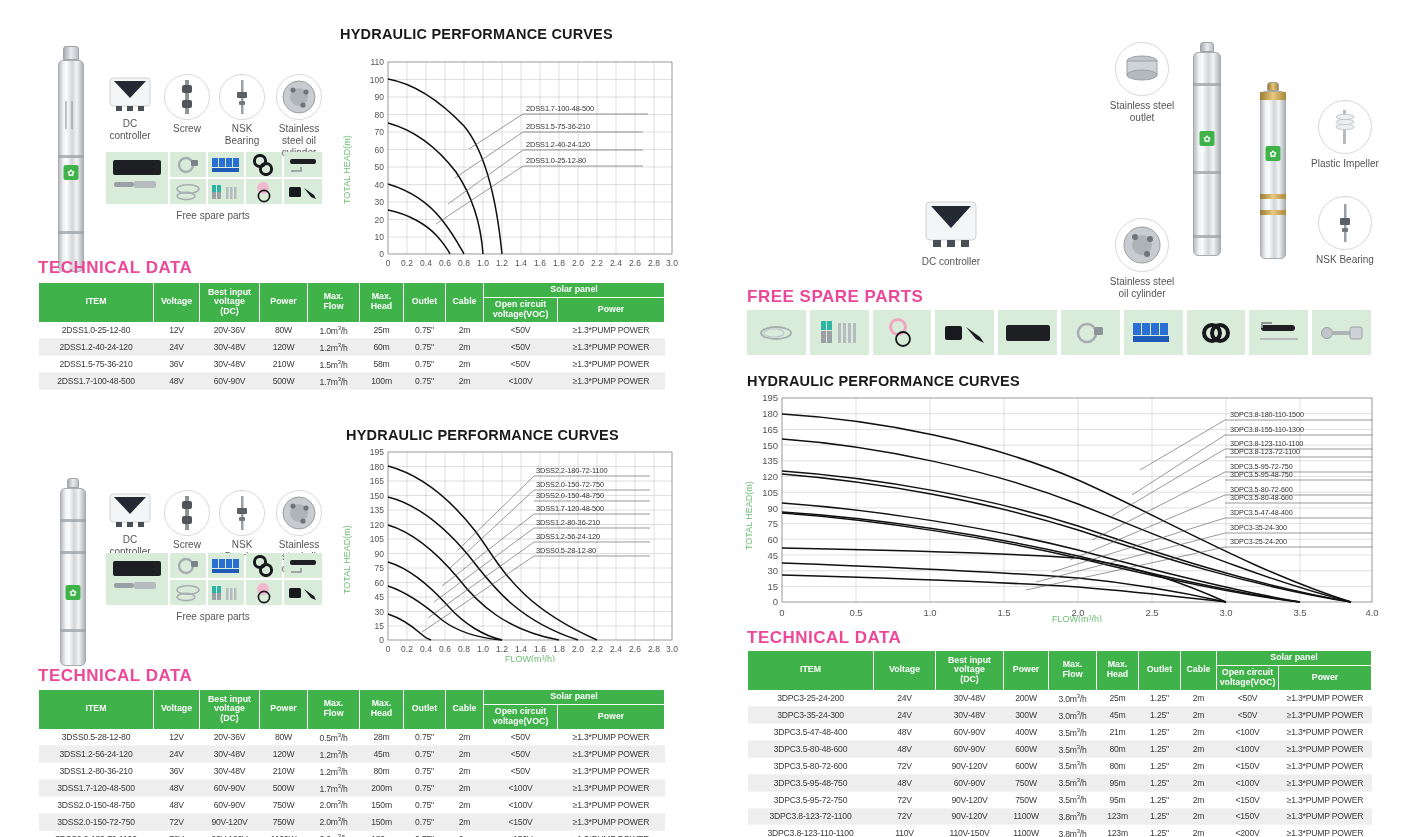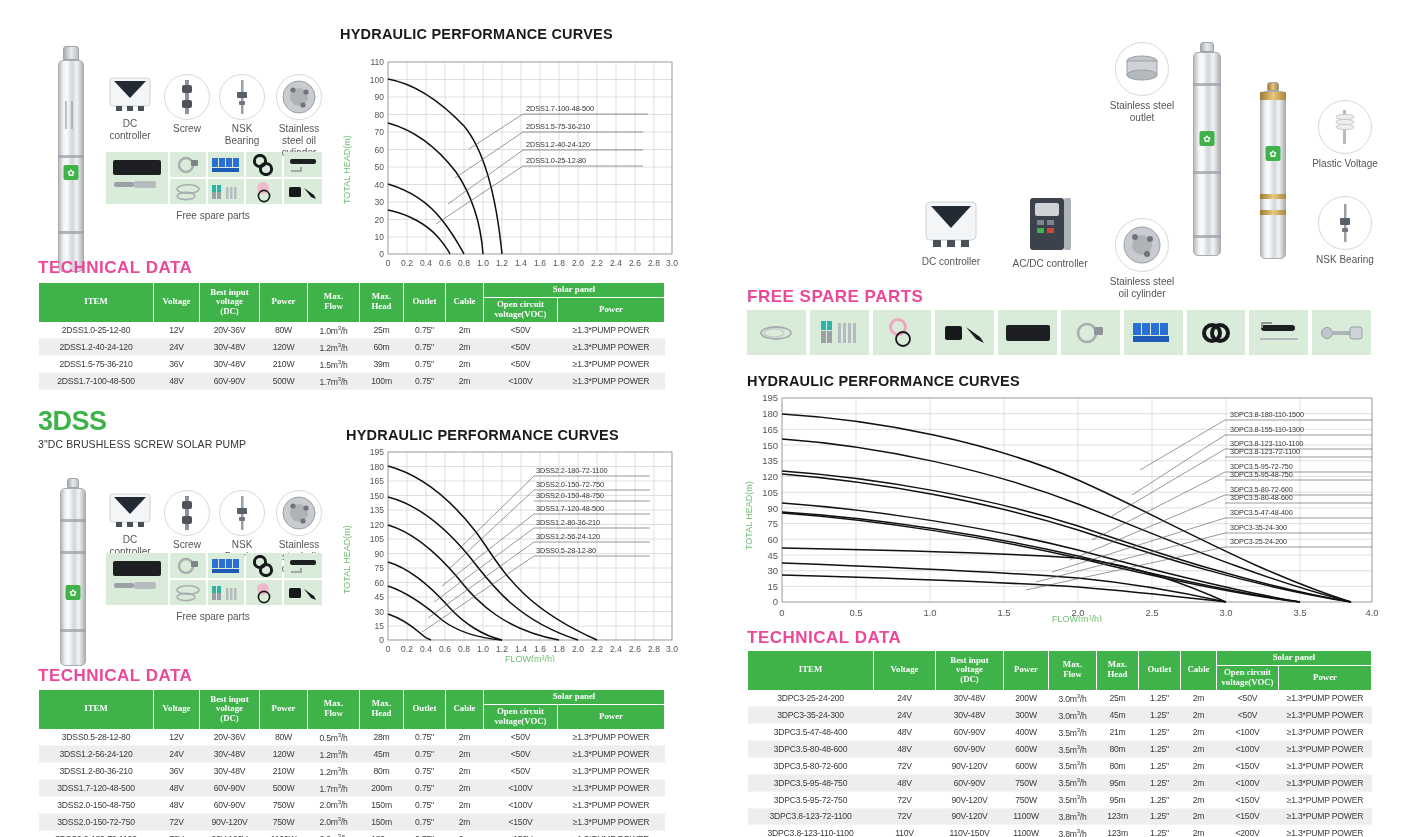--- a/index.html
+++ b/index.html
@@ -51,21 +51,20 @@
   }
   table.tdata th {
     background:#3fb24a;
     color:#ffffff;
     font-weight:bold;
     border:1px solid #ffffff;
     padding:2px 1px;
     line-height:1.12;
     text-align:center;
     font-size:8.8px;
-    font-family:Liberation Serif, serif;
   }
   table.tdata td {
     border:none;
     padding:2.5px 2px;
     text-align:center;
     white-space:nowrap;
     letter-spacing:-0.2px;
   }
   table.tdata tbody tr:nth-child(even) { background:#eeeeee; }
   table.tdata tbody tr { border-bottom:1px solid #f4f4f4; }
@@ -411,21 +410,21 @@
               <td>2m</td>
               <td>&lt;50V</td>
               <td>≥1.3*PUMP POWER</td>
             </tr>
             <tr>
               <td>2DSS1.5-75-36-210</td>
               <td>36V</td>
               <td>30V-48V</td>
               <td>210W</td>
               <td>1.5m<span class="sup">3</span>/h</td>
-              <td>39m</td>
+              <td>58m</td>
               <td>0.75"</td>
               <td>2m</td>
               <td>&lt;50V</td>
               <td>≥1.3*PUMP POWER</td>
             </tr>
             <tr>
               <td>2DSS1.7-100-48-500</td>
               <td>48V</td>
               <td>60V-90V</td>
               <td>500W</td>
@@ -433,24 +432,20 @@
               <td>100m</td>
               <td>0.75"</td>
               <td>2m</td>
               <td>&lt;100V</td>
               <td>≥1.3*PUMP POWER</td>
             </tr>
           </tbody>
       </table>
     </div>
 
-    <div style="position:absolute;left:38px;top:408px;">
-      <div class="logo3dss">3DSS</div>
-      <div class="sub3dss">3"DC BRUSHLESS SCREW SOLAR PUMP</div>
-    </div>
 
     <div style="position:absolute;left:52px;top:478px;width:42px;height:190px;">
       <div class="pump-cap" style="width:12px;height:10px;"></div>
       <div class="pump-body" style="height:178px;margin:0 auto;">
         <div class="ring" style="top:30px;"></div>
         <div class="ring" style="top:62px;"></div>
         <div class="pump-badge" style="top:96px;">✿</div>
         <div class="ring" style="top:140px;"></div>
       </div>
     </div>
@@ -820,32 +815,20 @@
       <svg width="66" height="54" viewBox="0 0 66 54">
         <rect x="8" y="4" width="50" height="38" rx="4" fill="#f4f5f7" stroke="#cfd2d6"></rect>
         <polygon points="13,8 53,8 33,30" fill="#232a33"></polygon>
         <rect x="15" y="42" width="8" height="7" fill="#4a4f57"></rect>
         <rect x="29" y="42" width="8" height="7" fill="#4a4f57"></rect>
         <rect x="43" y="42" width="8" height="7" fill="#4a4f57"></rect>
       </svg>
       <div class="cap">DC controller</div>
     </div>
 
-    <div style="position:absolute;left:310px;top:196px;width:80px;text-align:center;">
-      <svg width="52" height="58" viewBox="0 0 52 58">
-        <rect x="6" y="2" width="34" height="52" rx="3" fill="#3b424b"></rect>
-        <rect x="40" y="2" width="7" height="52" rx="2" fill="#aeb3b8"></rect>
-        <rect x="11" y="7" width="24" height="13" rx="2" fill="#cfd3d7"></rect>
-        <rect x="13" y="24" width="7" height="5" fill="#7e858c"></rect>
-        <rect x="23" y="24" width="7" height="5" fill="#7e858c"></rect>
-        <rect x="13" y="32" width="7" height="5" fill="#3fb24a"></rect>
-        <rect x="23" y="32" width="7" height="5" fill="#d0443a"></rect>
-      </svg>
-      <div class="cap">AC/DC controller</div>
-    </div>
 
     <div style="position:absolute;left:404px;top:42px;width:76px;text-align:center;">
       <div class="circ big" style="margin:0 auto;">
         <svg width="38" height="30" viewBox="0 0 38 30">
           <ellipse cx="19" cy="7" rx="15" ry="5" fill="#c2c6ca" stroke="#9a9fa4"></ellipse>
           <rect x="4" y="7" width="30" height="14" fill="#cfd3d7" stroke="#9a9fa4"></rect>
           <ellipse cx="19" cy="21" rx="15" ry="5" fill="#b4b9bd" stroke="#9a9fa4"></ellipse>
         </svg>
       </div>
       <div class="cap" style="margin-top:4px;">Stainless steel outlet</div>
@@ -884,21 +867,21 @@
 
     <div style="position:absolute;left:600px;top:100px;width:90px;text-align:center;">
       <div class="circ big" style="margin:0 auto;">
         <svg width="26" height="38" viewBox="0 0 26 38">
           <rect x="11" y="2" width="3" height="34" fill="#b6bbc0"></rect>
           <ellipse cx="13" cy="9" rx="9" ry="2.6" fill="#eceeef" stroke="#c5c9cd"></ellipse>
           <ellipse cx="13" cy="14" rx="9" ry="2.6" fill="#eceeef" stroke="#c5c9cd"></ellipse>
           <ellipse cx="13" cy="19" rx="9" ry="2.6" fill="#eceeef" stroke="#c5c9cd"></ellipse>
         </svg>
       </div>
-      <div class="cap" style="margin-top:4px;">Plastic Voltage</div>
+      <div class="cap" style="margin-top:4px;">Plastic Impeller</div>
     </div>
     <div style="position:absolute;left:600px;top:196px;width:90px;text-align:center;">
       <div class="circ big" style="margin:0 auto;">
         <svg width="16" height="40" viewBox="0 0 16 40">
           <rect x="7" y="1" width="2.5" height="38" fill="#9aa0a6"></rect>
           <rect x="3" y="15" width="10" height="7" rx="1" fill="#5a6067"></rect>
           <rect x="5" y="25" width="6" height="4" rx="1" fill="#73797f"></rect>
         </svg>
       </div>
       <div class="cap" style="margin-top:4px;">NSK Bearing</div>

